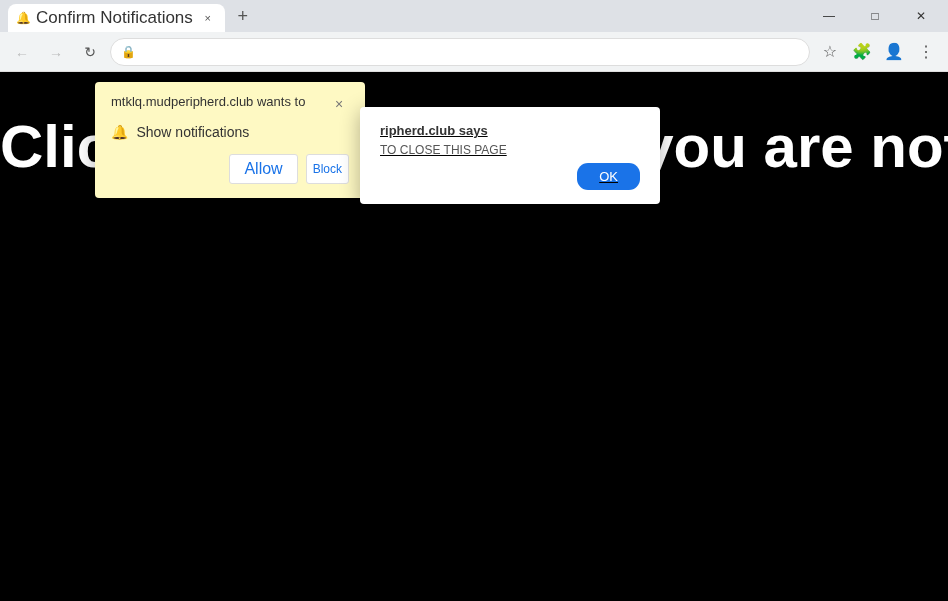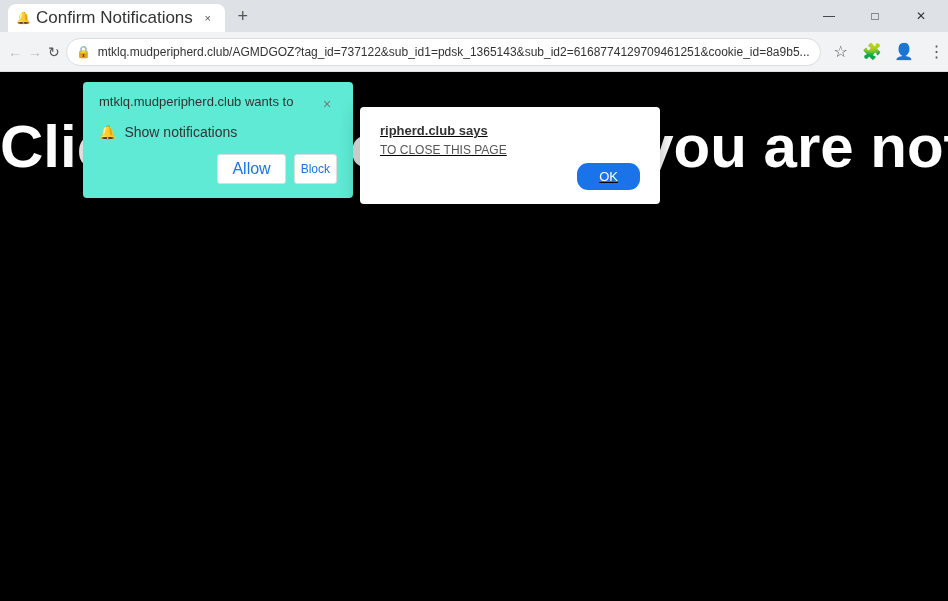--- a/index.html
+++ b/index.html
@@ -196,23 +196,23 @@
       font-size: 60px;
       font-weight: bold;
       text-align: center;
       white-space: nowrap;
     }
 
     
     .notif-dialog {
       position: absolute;
       top: 10px;
-      left: 83px;
+      left: 95px;
       width: 270px;
-      background: #5eead4;
+      background: #fef9c3;
       border-radius: 4px;
       box-shadow: 0 4px 20px rgba(0,0,0,0.3);
       z-index: 100;
       padding: 12px 16px 14px;
     }
 
     .notif-header {
       display: flex;
       align-items: flex-start;
       justify-content: space-between;
@@ -345,21 +345,20 @@
       <div class="win-btn close">✕</div>
     </div>
   </div>
 
   <div class="address-bar">
     <div class="nav-btn disabled">←</div>
     <div class="nav-btn disabled">→</div>
     <div class="nav-btn">↻</div>
     <div class="omnibox">
       <span class="lock-icon">🔒</span>
-      <span class="url-text">mtklq.mudperipherd.club/AGMDGOZ?tag_id=737122&amp;sub_id1=pdsk_1365143&amp;sub_id2=6168774129709461251&amp;cookie_id=8a9b5...</span>
     </div>
     <div class="toolbar-icons">
       <div class="toolbar-icon">☆</div>
       <div class="toolbar-icon">🧩</div>
       <div class="toolbar-icon">👤</div>
       <div class="toolbar-icon">⋮</div>
     </div>
   </div>
 
   <div class="page-content">

